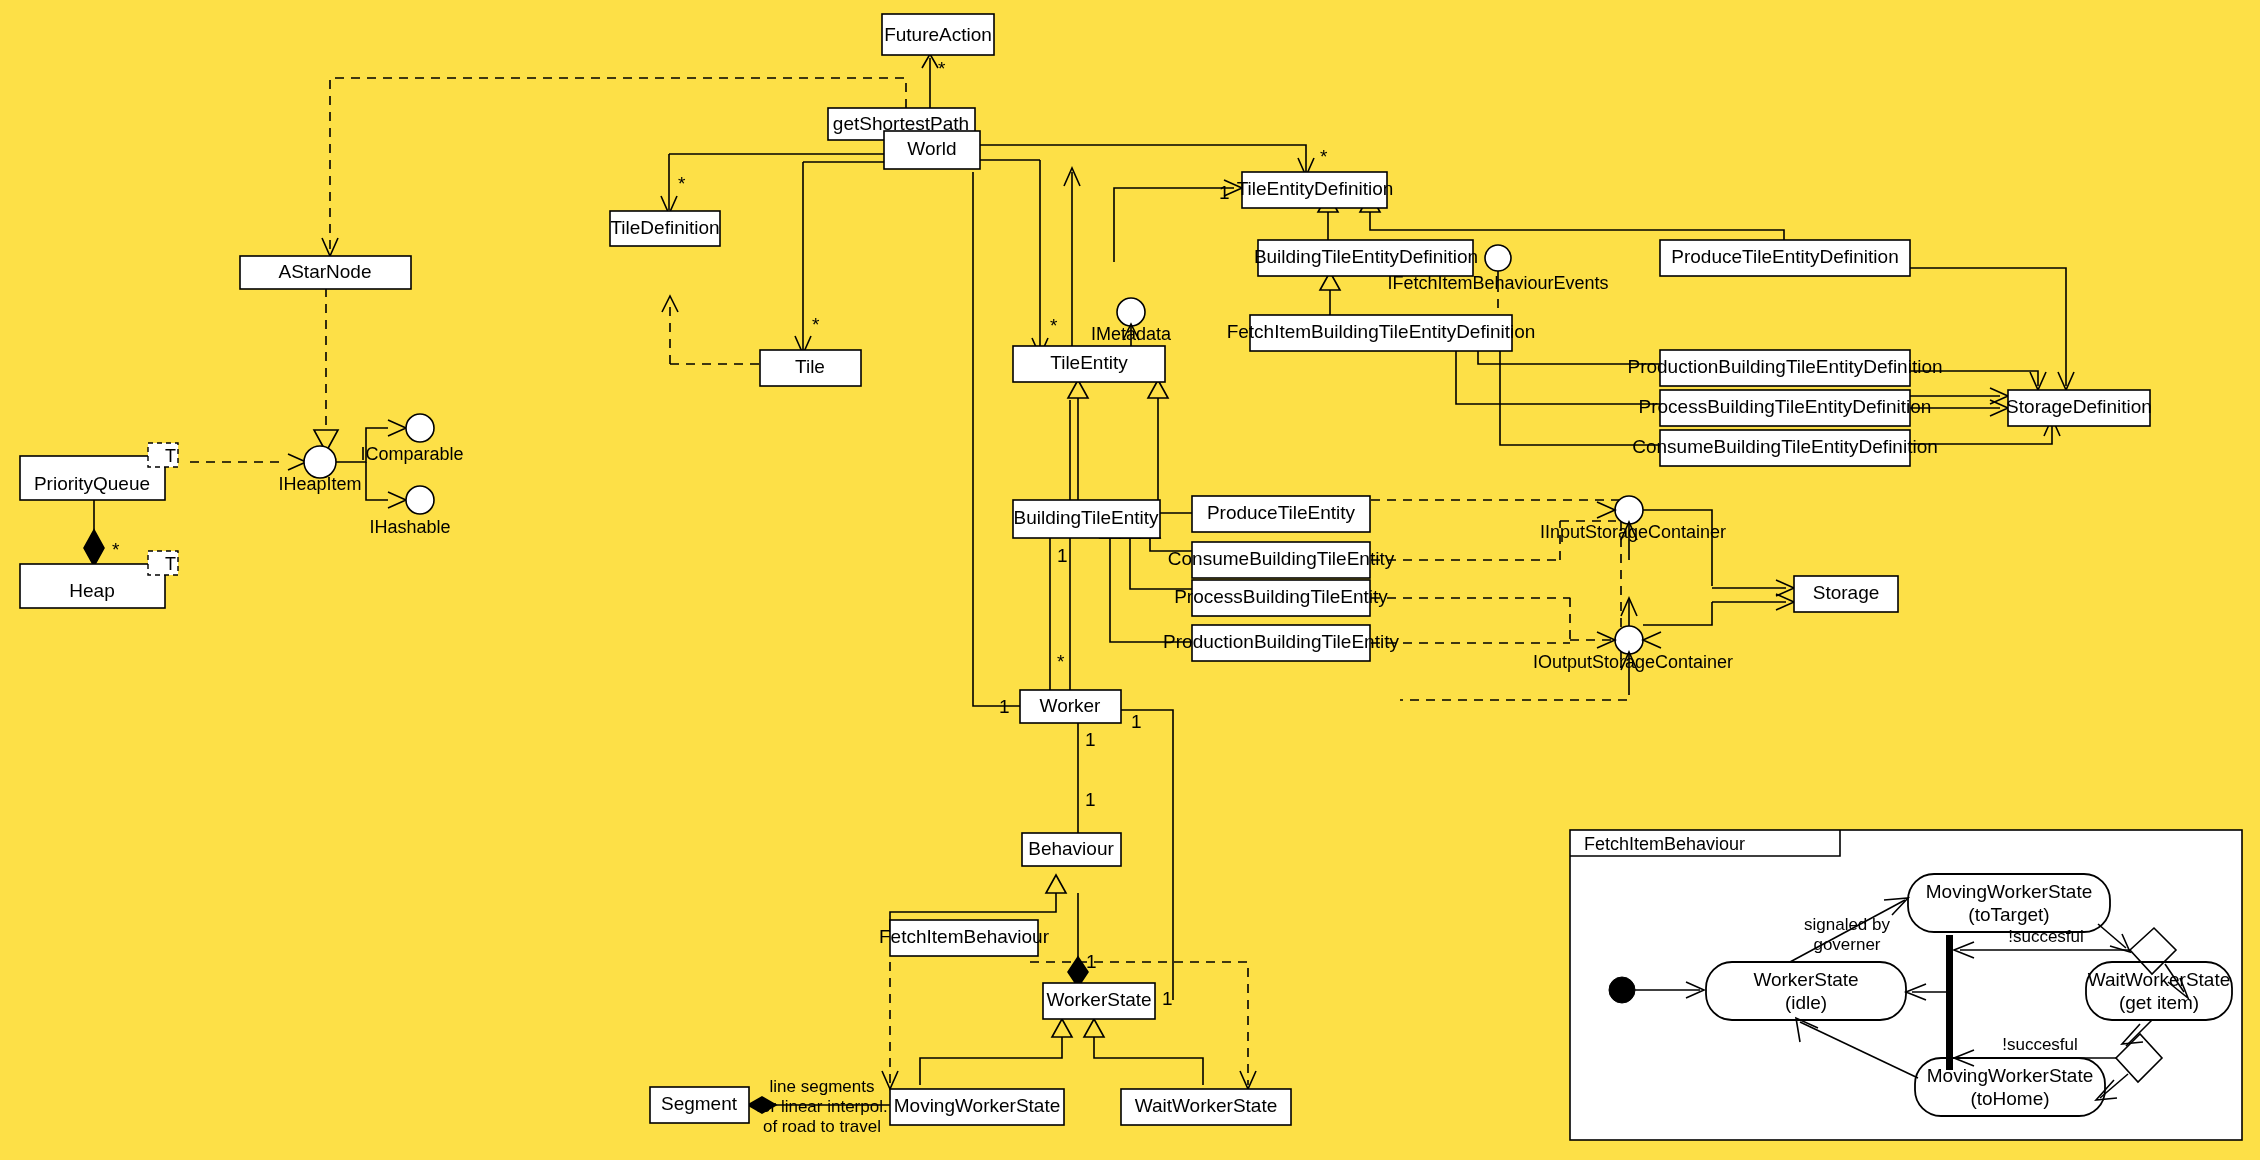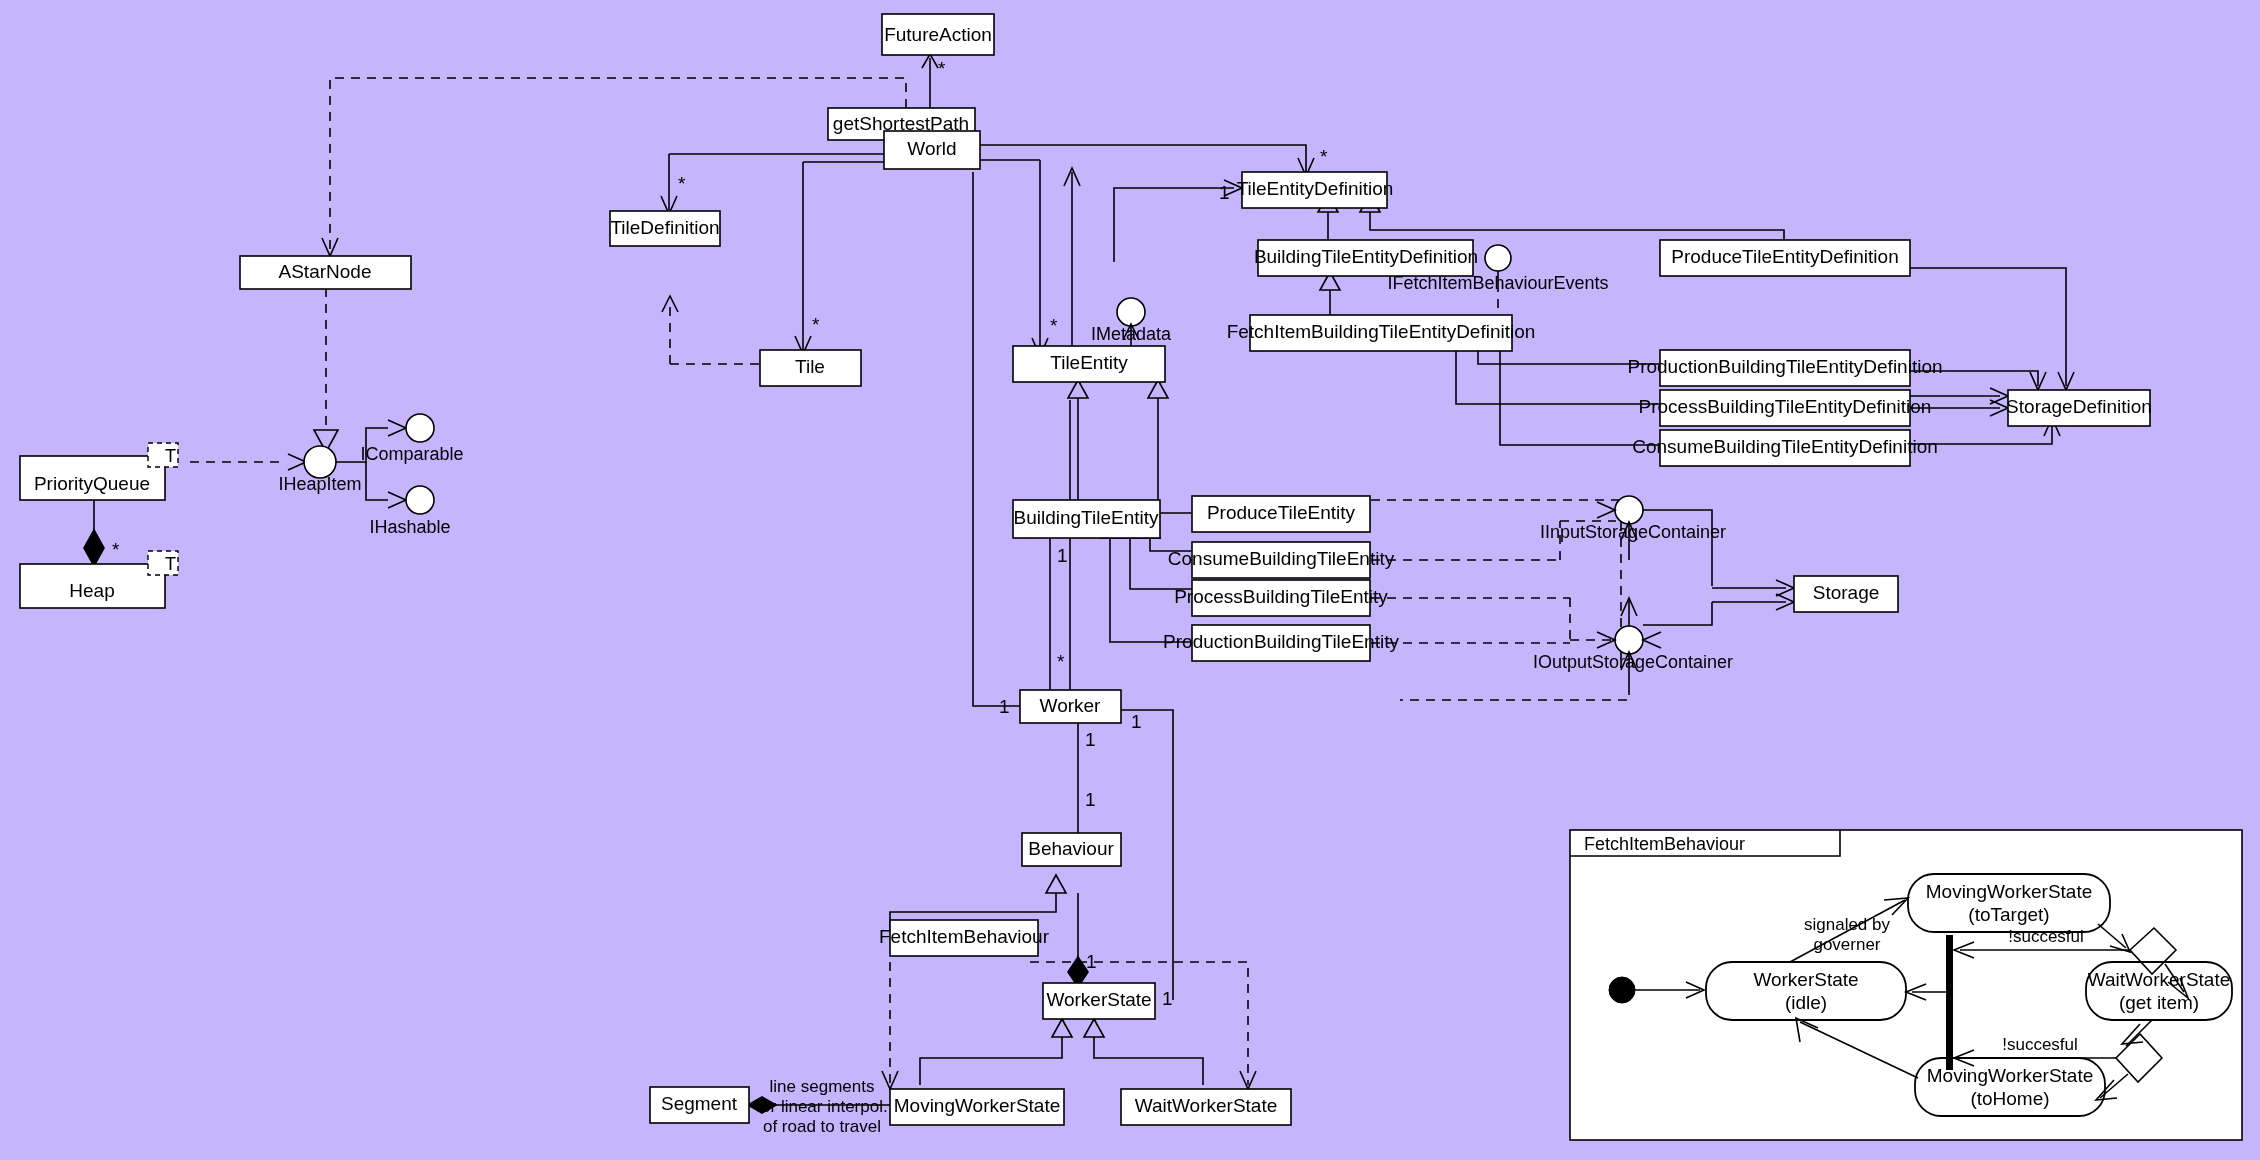--- a/index.html
+++ b/index.html
@@ -1,17 +1,17 @@
 <!DOCTYPE html>
 <html><head>
 <meta charset="utf-8">
 <style>
   html,body{margin:0;padding:0;background:#ffffff;}
   body{font-family:"Liberation Sans", sans-serif;}
-  #canvas{position:relative;width:2260px;height:1160px;background:#c4b5fd;overflow:hidden;}
+  #canvas{position:relative;width:2260px;height:1160px;background:#fde047;overflow:hidden;}
   svg{position:absolute;top:0;left:0;width:2260px;height:1160px;}
   .cls-box{fill:#ffffff;stroke:#000000;stroke-width:1.6;}
   .cls-label{font-family:"Liberation Sans", sans-serif;font-size:19px;fill:#000;text-anchor:middle;dominant-baseline:middle;}
   .small-label{font-family:"Liberation Sans", sans-serif;font-size:18px;fill:#000;}
   .mult{font-family:"Liberation Sans", sans-serif;font-size:19px;fill:#000;}
   .iface-label{font-family:"Liberation Sans", sans-serif;font-size:18px;fill:#000;text-anchor:middle;}
   .ln{stroke:#000;stroke-width:1.6;fill:none;}
   .dash{stroke:#000;stroke-width:1.6;fill:none;stroke-dasharray:9 7;}
   .circ{fill:#fff;stroke:#000;stroke-width:1.6;}
   .solidfill{fill:#000;stroke:#000;stroke-width:1.6;}

